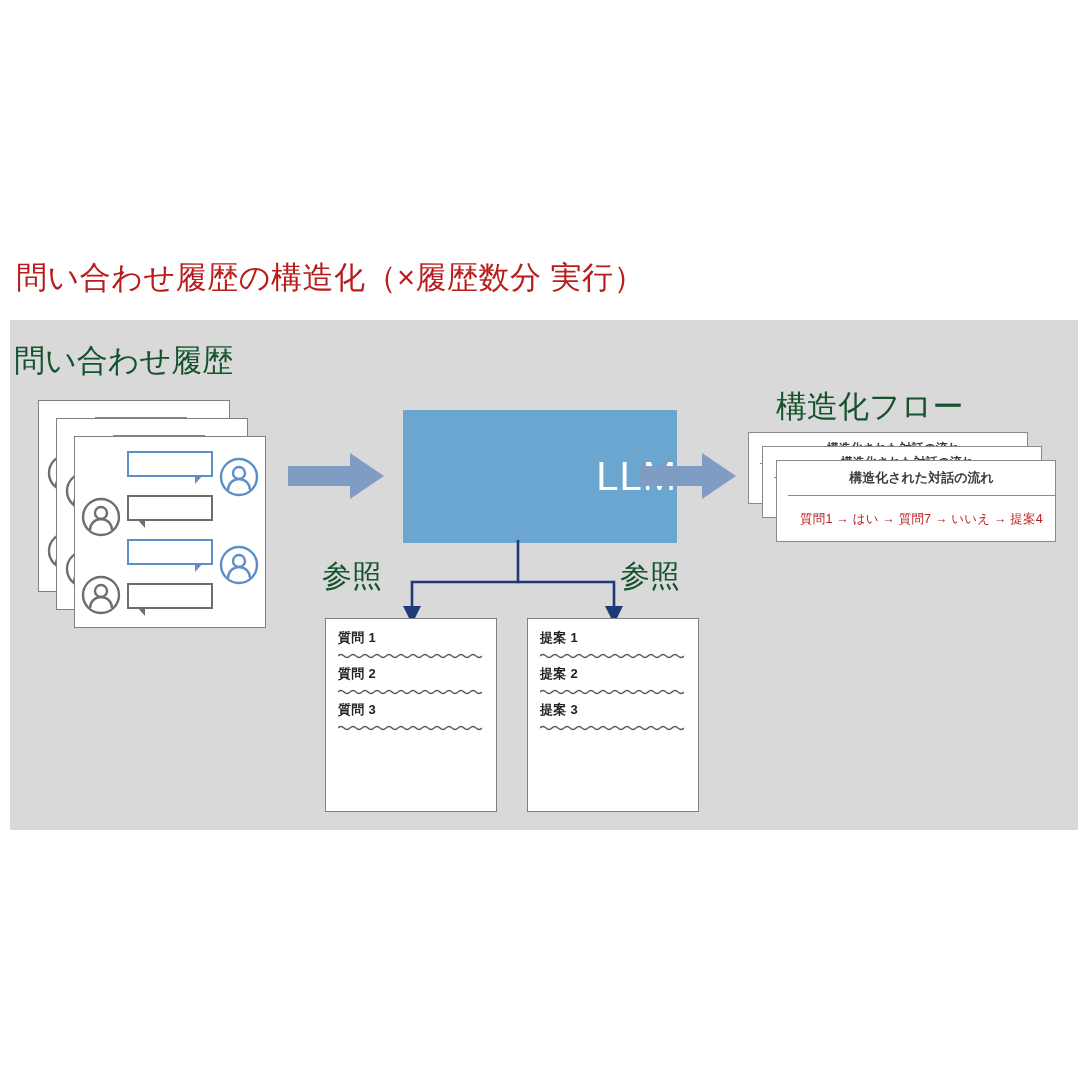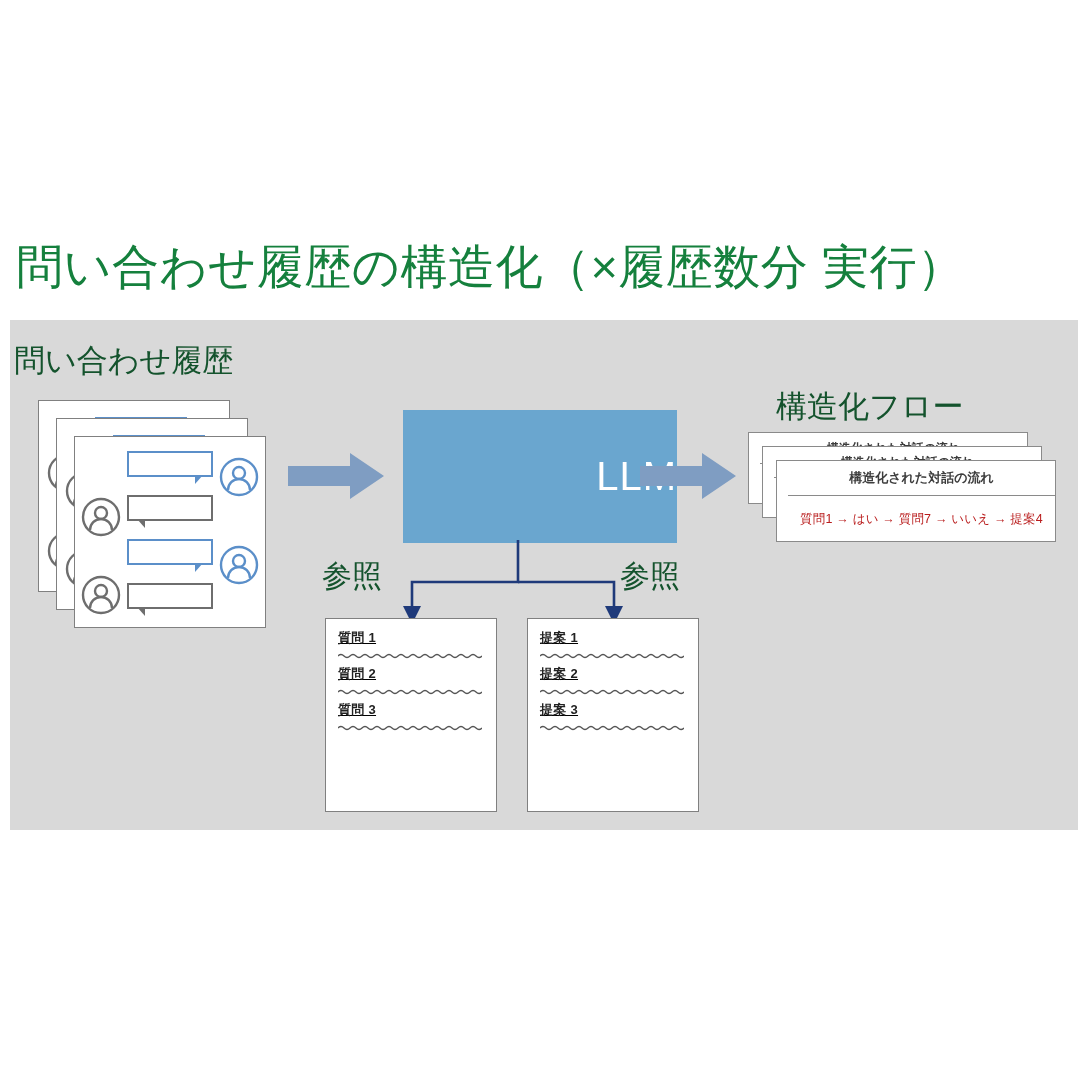--- a/index.html
+++ b/index.html
@@ -12,24 +12,24 @@
     height: 1086px;
     position: relative;
     font-family: "Liberation Sans", "DejaVu Sans", sans-serif;
     overflow: hidden;
   }
 
   
   #slide-title {
     position: absolute;
     left: 16px;
-    top: 240px;
-    font-size: 47px;
+    top: 260px;
+    font-size: 31px;
     line-height: 1.15;
-    color: #15803d;
+    color: #b91c1c;
     letter-spacing: 0.5px;
     white-space: nowrap;
   }
 
   
   #panel {
     position: absolute;
     left: 10px;
     top: 320px;
     width: 1068px;
@@ -160,21 +160,21 @@
     height: 30px;
     border-bottom: 1.6px solid #808080;
     display: flex;
     align-items: center;
     justify-content: center;
     font-size: 13.5px;
     font-weight: 700;
     color: #1a1a1a;
     letter-spacing: 0.2px;
   }
-  .list-body { padding: 10px 12px 0 12px; text-decoration: underline; }
+  .list-body { padding: 10px 12px 0 12px; }
   .list-item { margin-bottom: 6px; }
   .list-item-label {
     font-size: 13px;
     font-weight: 700;
     color: #222222;
     letter-spacing: 0.3px;
   }
   .squiggle {
     margin-top: 5px;
     height: 7px;

